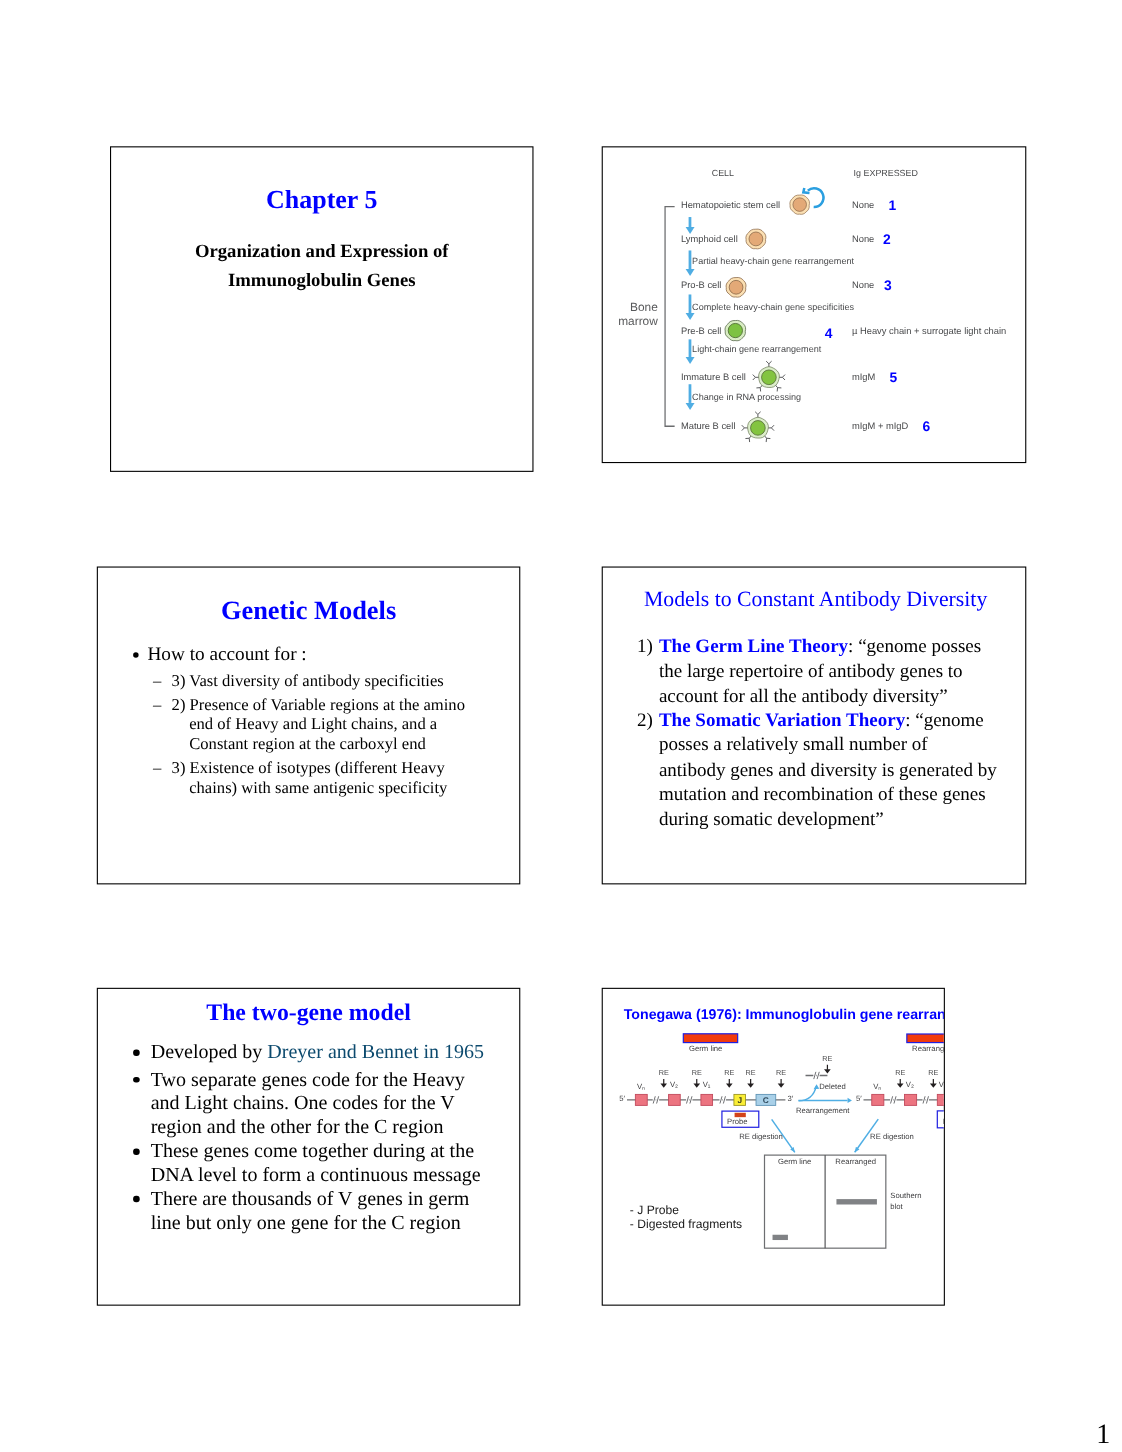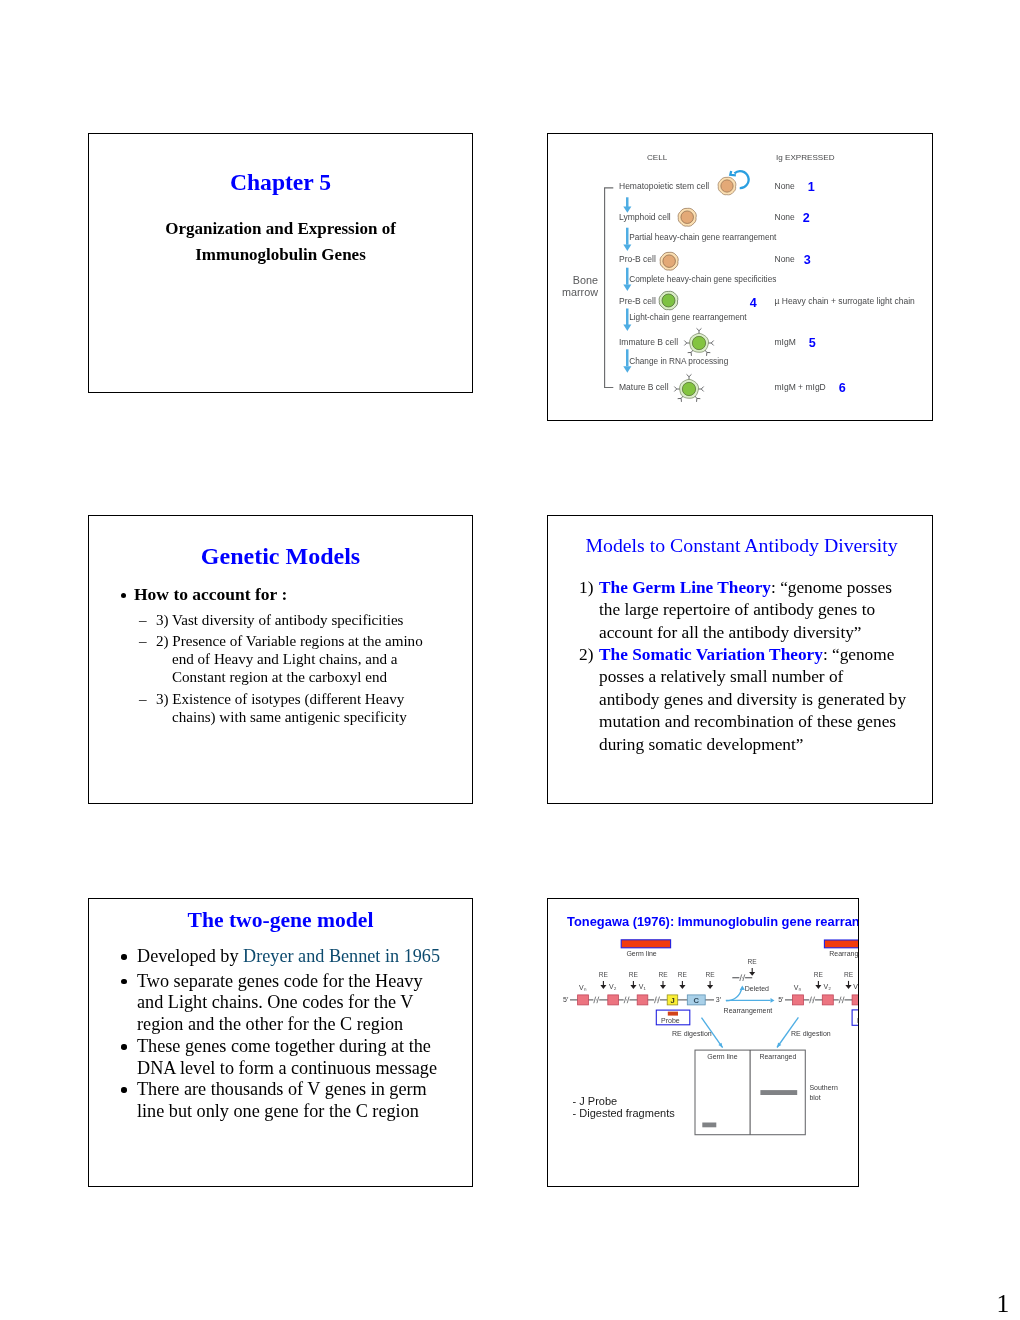--- a/index.html
+++ b/index.html
@@ -1,19 +1,19 @@
 <!DOCTYPE html>
 <html><head>
 <meta charset="utf-8">
 <style>
   html,body{margin:0;padding:0;}
   body{width:1020px;height:1320px;background:#fff;font-family:"Liberation Serif",serif;overflow:hidden;position:relative;}
   .page{position:absolute;inset:0;}
   .slide{position:absolute;background:#fff;border:1.6px solid #000;box-sizing:border-box;overflow:hidden;}
-  #slide1{left:88px;top:133px;width:385px;height:260px;padding-left:40px;}
+  #slide1{left:100px;top:133px;width:385px;height:296px;padding-left:40px;}
   #slide2{left:547px;top:133px;width:386px;height:288px;}
   #slide3{left:88px;top:515px;width:385px;height:289px;}
   #slide4{left:547px;top:515px;width:386px;height:289px;}
   #slide5{left:88px;top:898px;width:385px;height:289px;}
   #slide6{left:547px;top:898px;width:312px;height:289px;text-decoration:underline;}
   .pagenum{position:absolute;left:996.5px;top:1288.5px;font-size:25.5px;color:#000;}
 
   
   #slide1 .ch-title{position:absolute;left:0;right:0;top:35px;text-align:center;color:#0000FF;font-weight:bold;font-size:23.6px;}
   #slide1 .ch-sub{position:absolute;left:14px;right:14px;top:82px;text-align:center;color:#000;font-weight:bold;font-size:17px;line-height:26px;}
@@ -29,21 +29,21 @@
   #slide2 svg.cellgfx{left:auto;top:auto;}
 
   
   #slide6 .s-title{position:absolute;left:19px;top:15px;color:#0000FF;font-family:"Liberation Sans",sans-serif;font-weight:bold;font-size:12.9px;white-space:nowrap;}
   #slide6 .glbl{position:absolute;font-family:"Liberation Sans",sans-serif;font-size:7px;color:#3B3B3D;white-space:nowrap;}
   #slide6 .note{position:absolute;font-family:"Liberation Sans",sans-serif;font-size:11.0px;color:#1A1A1A;white-space:nowrap;}
   #slide6 svg{position:absolute;left:0;top:0;overflow:visible;}
 
   
   #slide3 .s-title{position:absolute;left:0;right:0;top:27px;text-align:center;color:#0000FF;font-weight:bold;font-size:24px;}
-  #slide3 .lv1{position:absolute;left:32px;top:68px;font-weight:bold;font-size:17.5px;color:#000;}
+  #slide3 .lv1{position:absolute;left:32px;top:68px;font-weight:normal;font-size:17.5px;color:#000;}
   #slide3 .lv1 .bul{display:inline-block;width:13px;font-size:0;line-height:0;position:relative;}
   #slide3 .lv1 .bul::before{content:"";position:absolute;left:0.2px;top:-7.3px;width:5px;height:5px;border-radius:50%;background:#000;}
   #slide3 .lv2{position:absolute;left:50px;font-size:15.1px;color:#000;line-height:18.2px;}
   #slide3 .lv2 .dash{position:absolute;left:0;top:0;}
   #slide3 .lv2 .txt{display:block;margin-left:17px;white-space:nowrap;}
   #slide3 .lv2 .txt .ind{display:block;margin-left:16px;}
 
   
   #slide4 .s-title{position:absolute;left:3px;right:0;top:18px;text-align:center;color:#0000FF;font-size:19.8px;}
   #slide4 .item{position:absolute;left:31px;right:4px;font-size:17.3px;line-height:22.4px;color:#000;}

